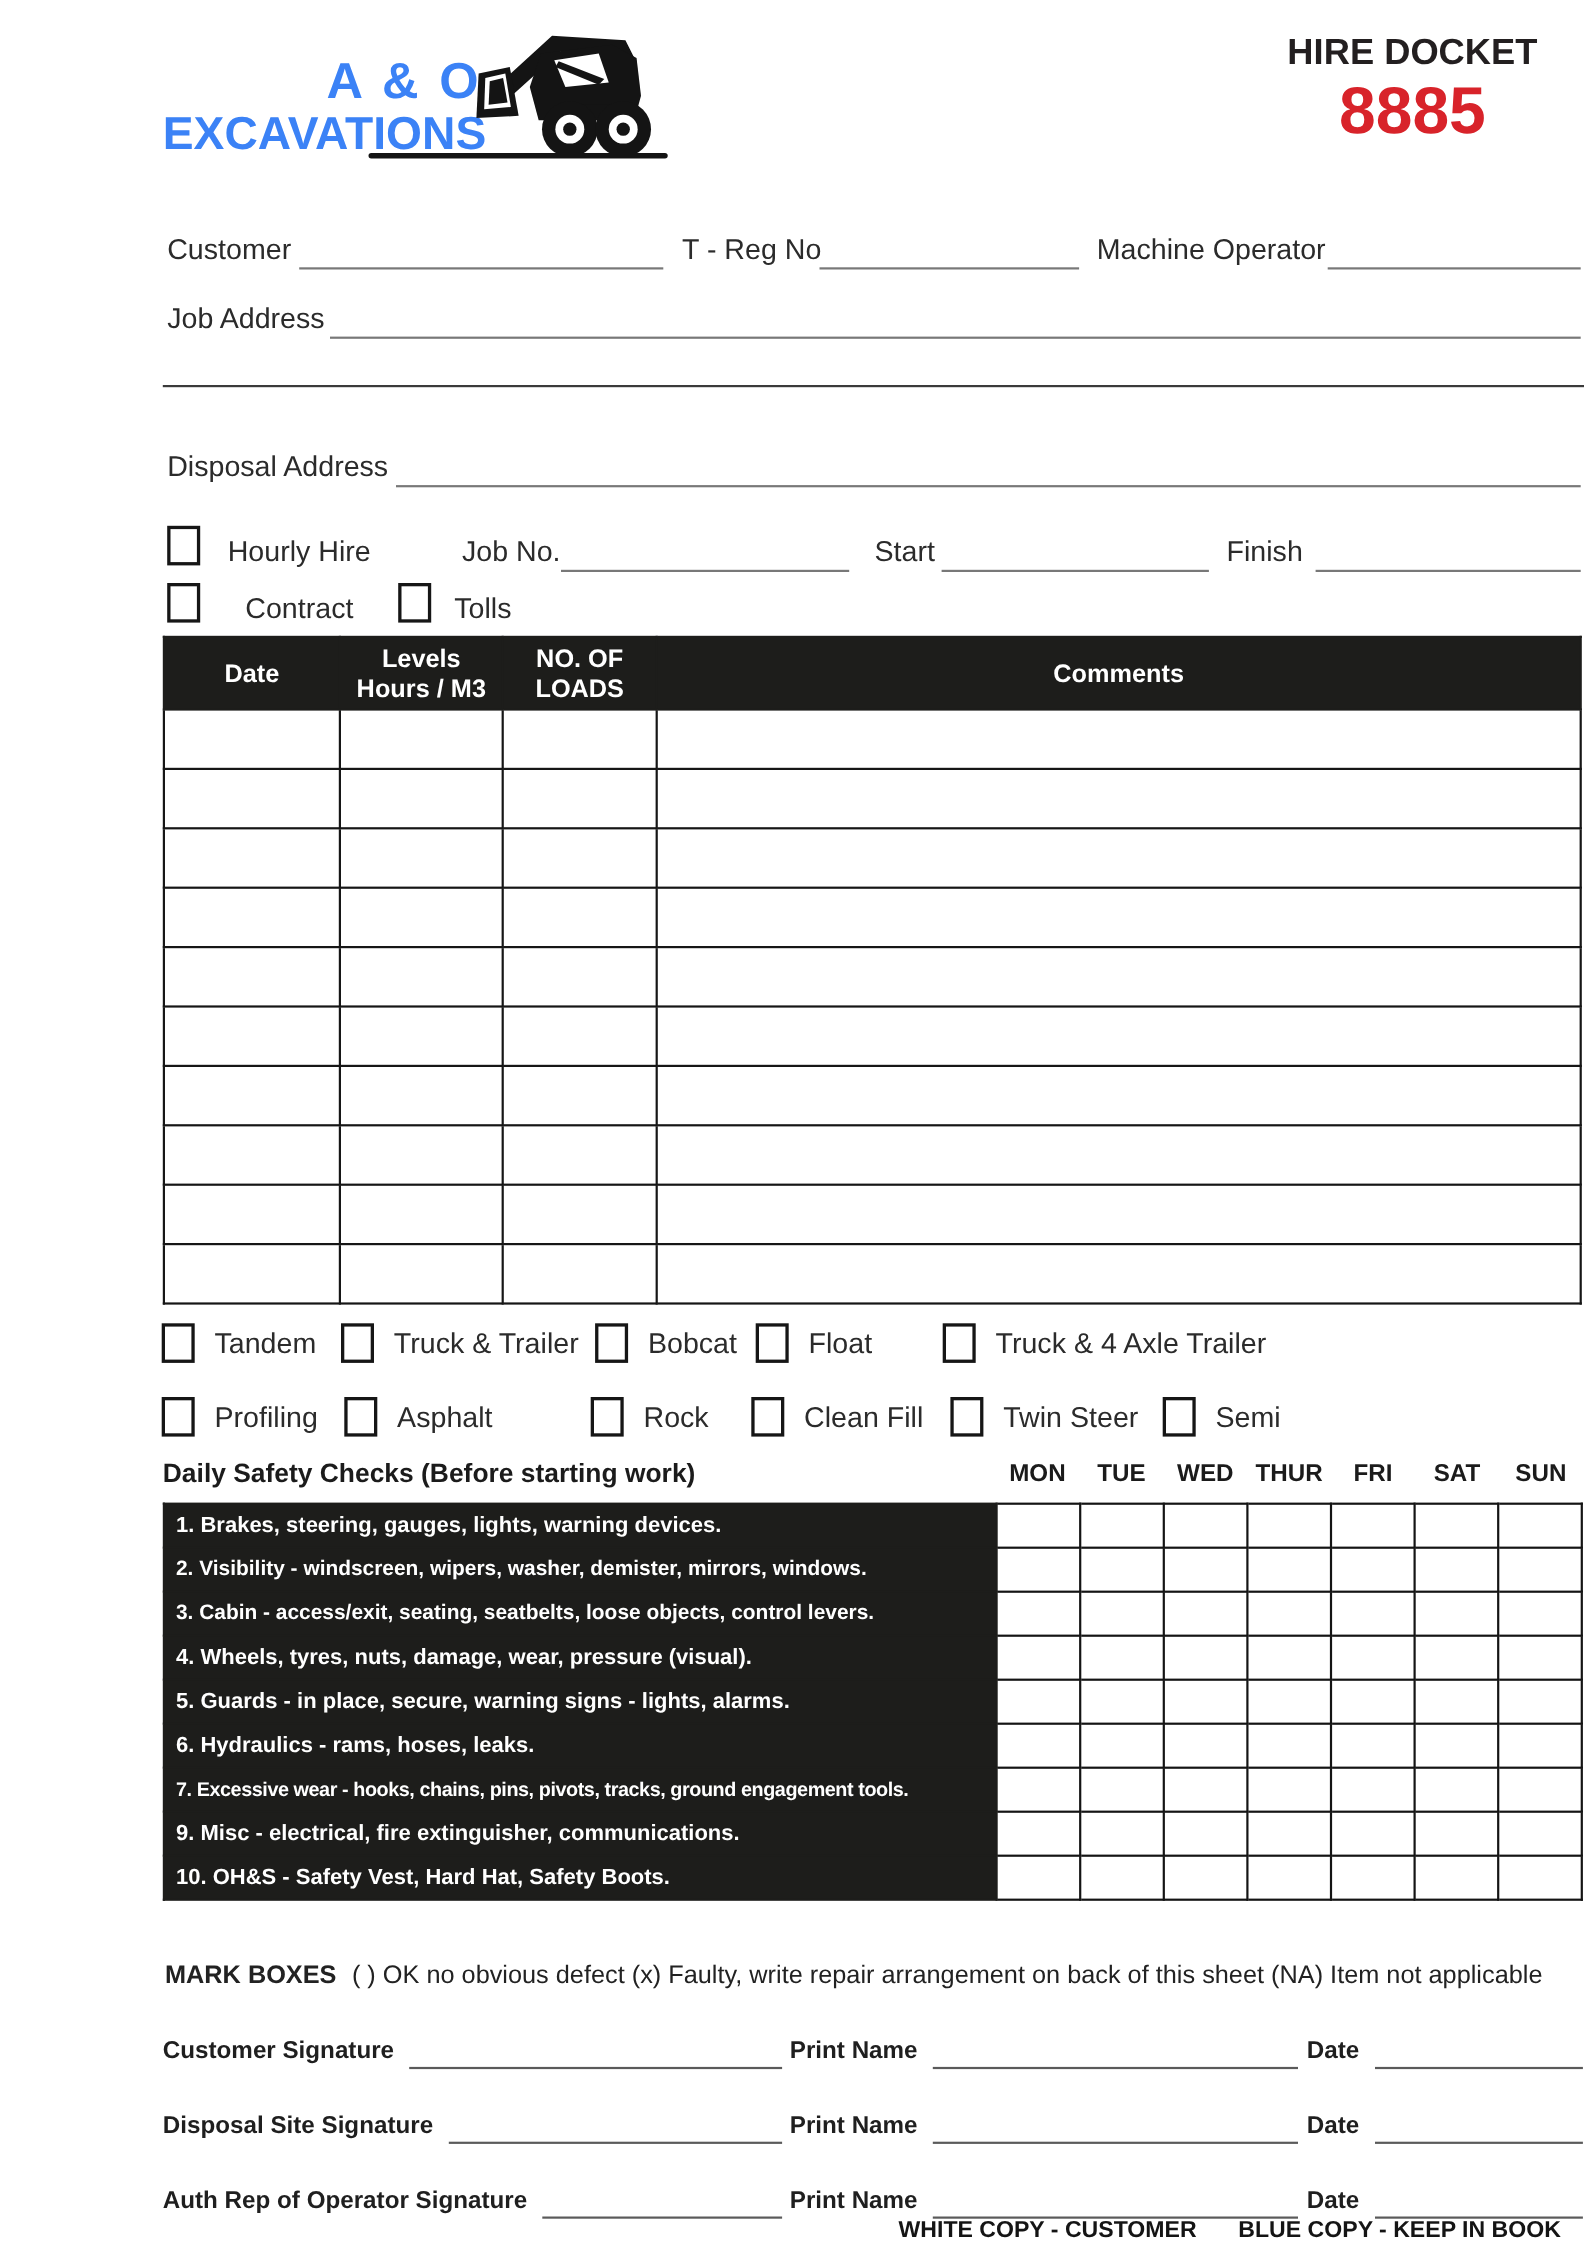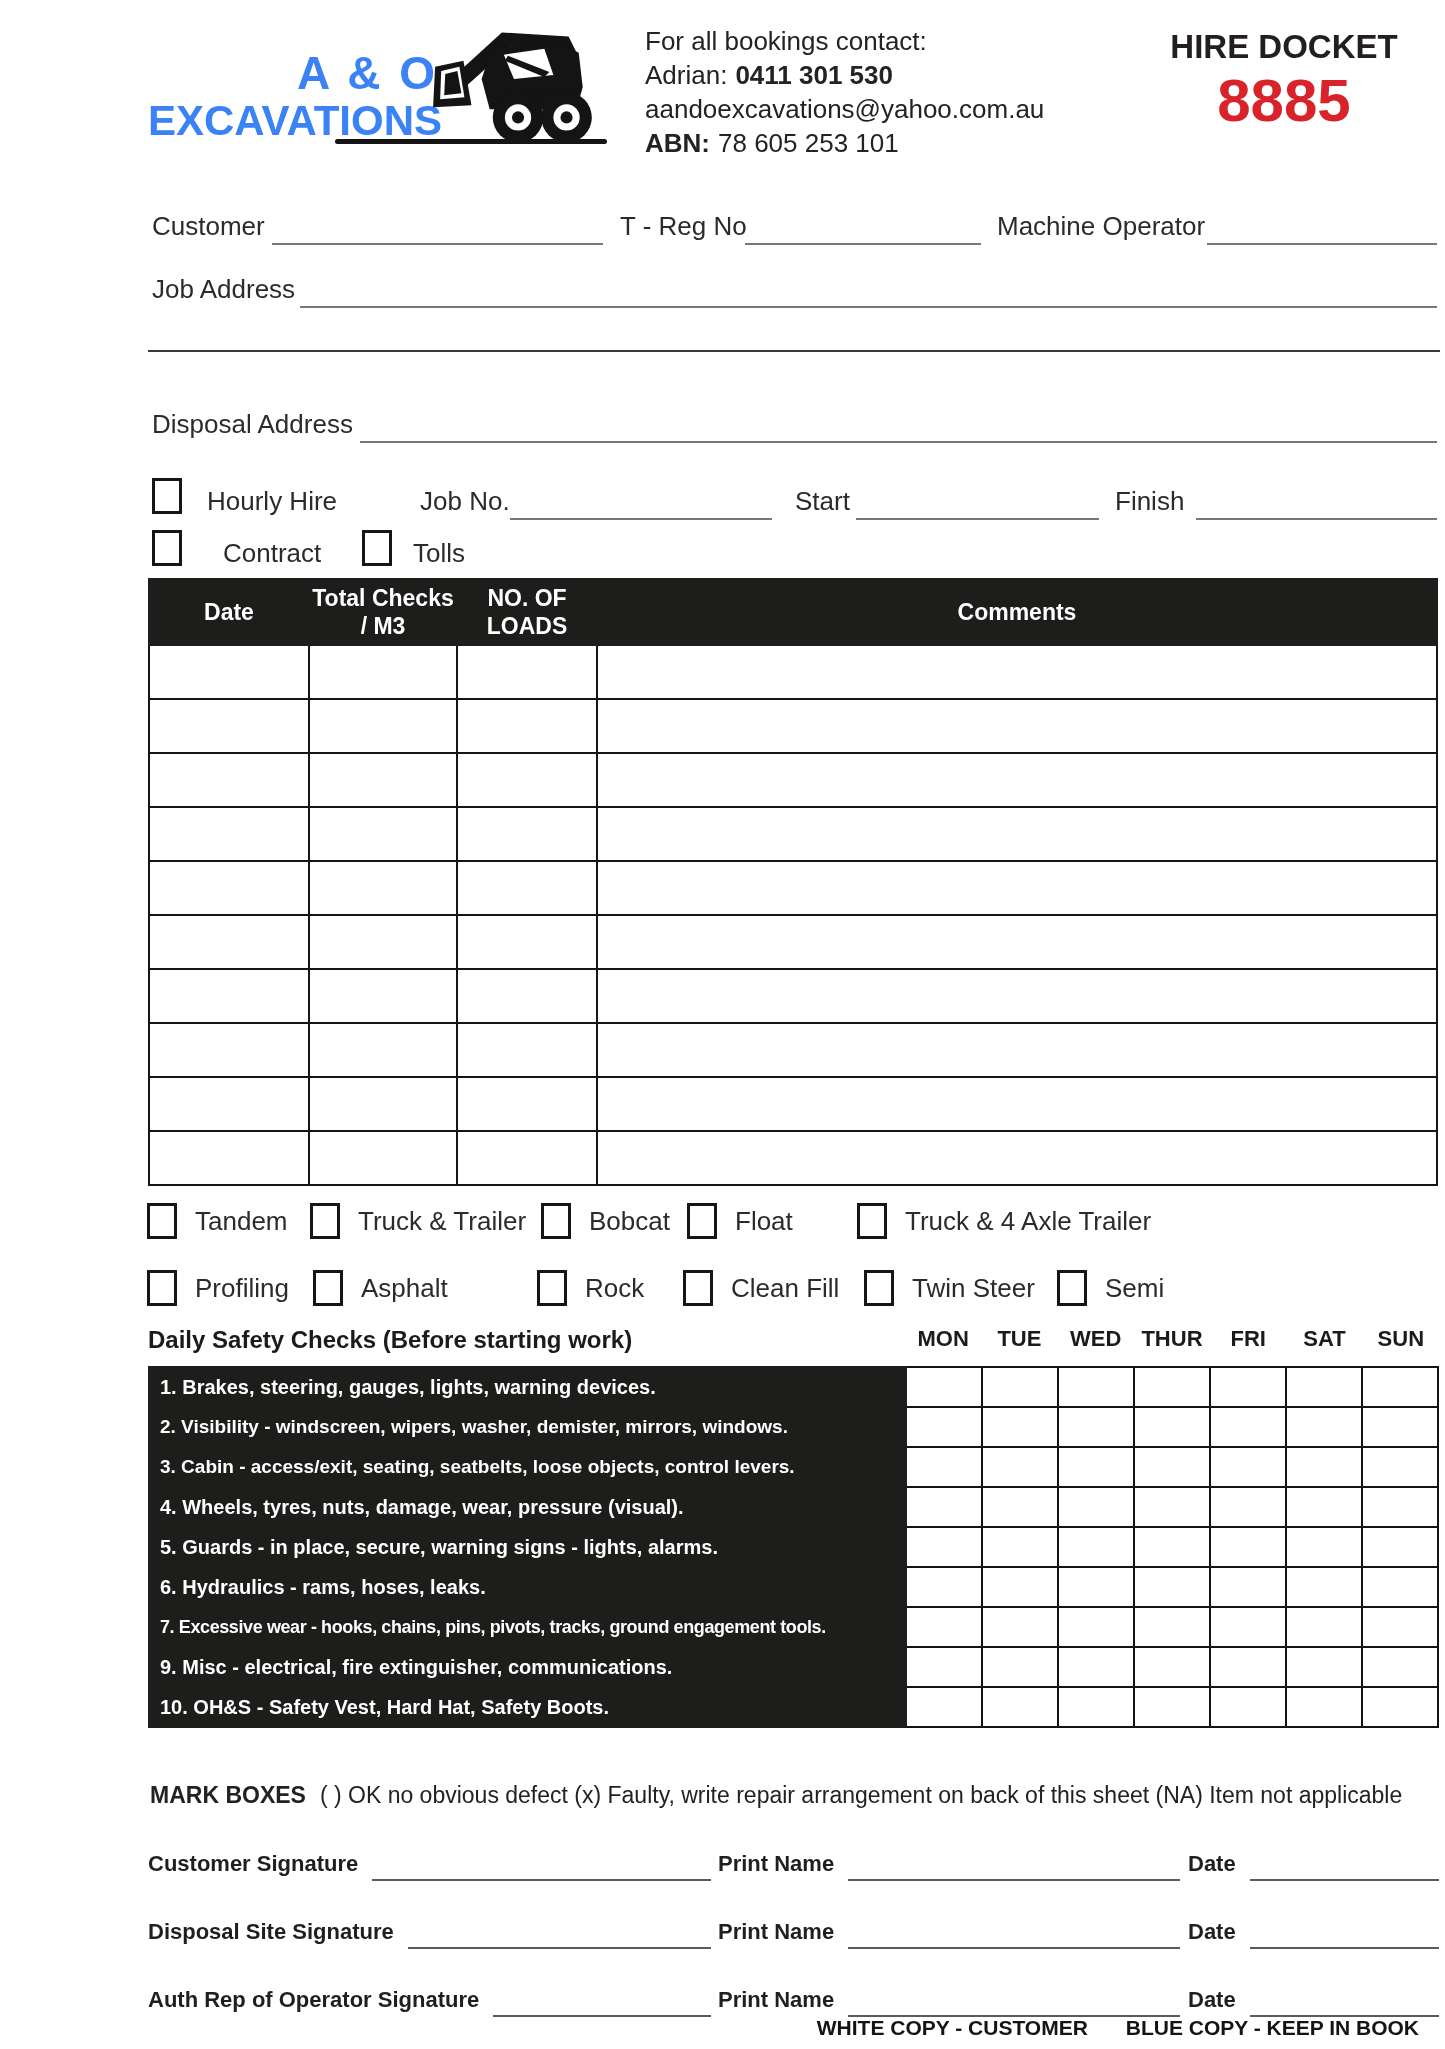--- a/index.html
+++ b/index.html
@@ -126,30 +126,20 @@
     <rect x="88" y="86" width="64" height="14" fill="#141414"></rect>
     <circle cx="92" cy="108" r="25" fill="#141414"></circle>
     <circle cx="92" cy="108" r="13" fill="#ffffff"></circle>
     <circle cx="92" cy="108" r="6" fill="#141414"></circle>
     <circle cx="140" cy="108" r="25" fill="#141414"></circle>
     <circle cx="140" cy="108" r="13" fill="#ffffff"></circle>
     <circle cx="140" cy="108" r="6" fill="#141414"></circle>
   </svg>
   <div class="machine-underline"></div>
 
-  <div class="contact">
-    <div>For all bookings contact:</div>
-    <div>
-      <span>Adrian:</span><b class="ph">0411 301 530</b>
-    </div>
-    <div>aandoexcavations@yahoo.com.au</div>
-    <div>
-      <b>ABN:</b><span class="abn">78 605 253 101</span>
-    </div>
-  </div>
 
   <div class="docket">
     <div class="docket-title">HIRE DOCKET</div>
     <div class="docket-number" id="docket-number" style="color: rgb(216, 35, 42);">8885</div>
   </div>
 
   <div class="frow r1">
     <span class="lbl l-customer">Customer</span>
     <div class="uline u-customer"></div>
     <span class="lbl l-treg">T - Reg No</span>
@@ -191,21 +181,21 @@
   <table class="log-table">
     <colgroup>
         <col class="c1">
         <col class="c2">
         <col class="c3">
         <col class="c4">
       </colgroup>
     <thead>
         <tr>
           <th>Date</th>
-          <th>Total Checks / M3</th>
+          <th>Levels Hours / M3</th>
           <th>NO. OF LOADS</th>
           <th>Comments</th>
         </tr>
       </thead>
     <tbody>
         <tr>
           <td></td>
           <td></td>
           <td></td>
           <td></td>

